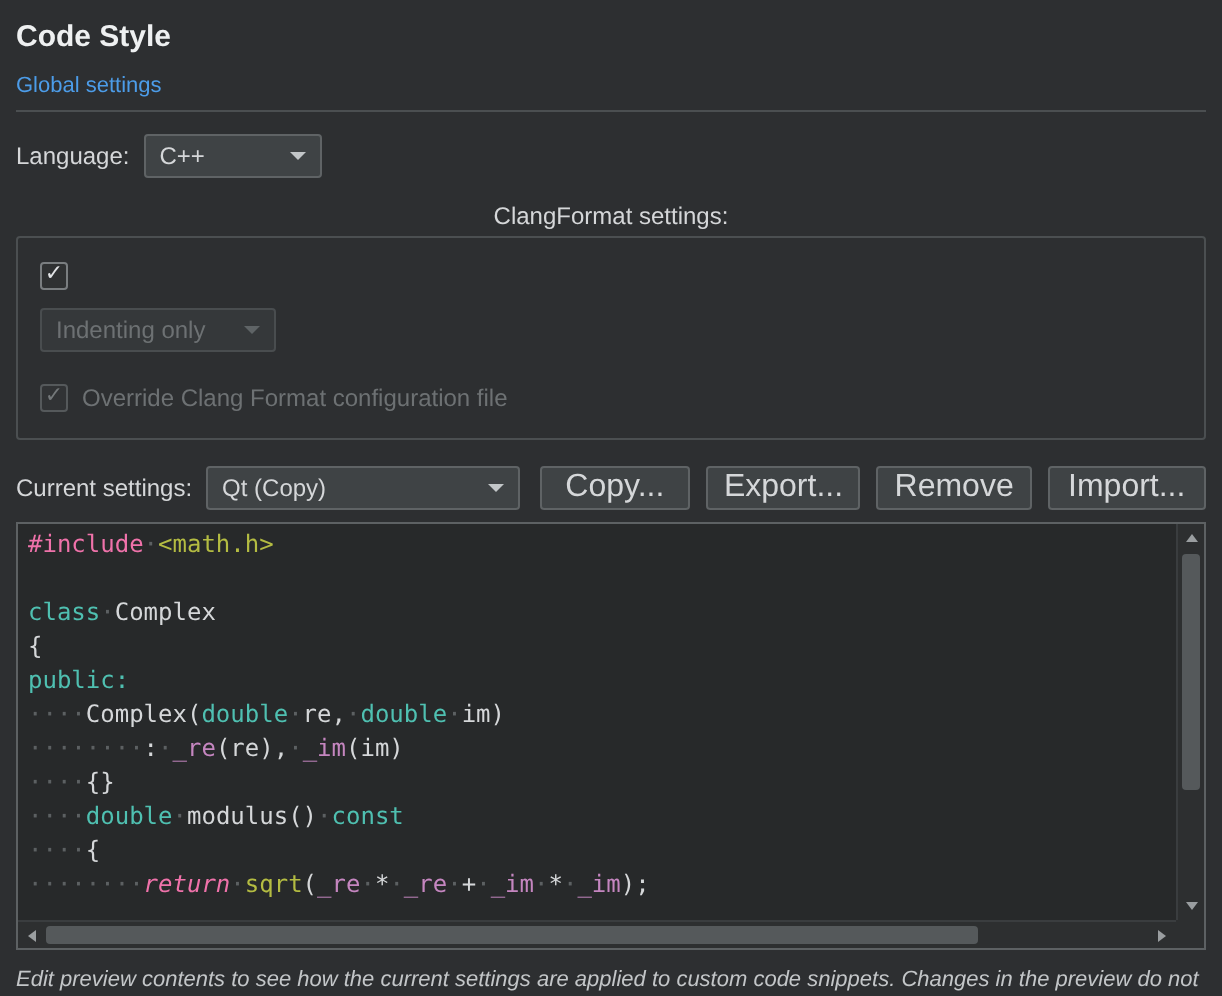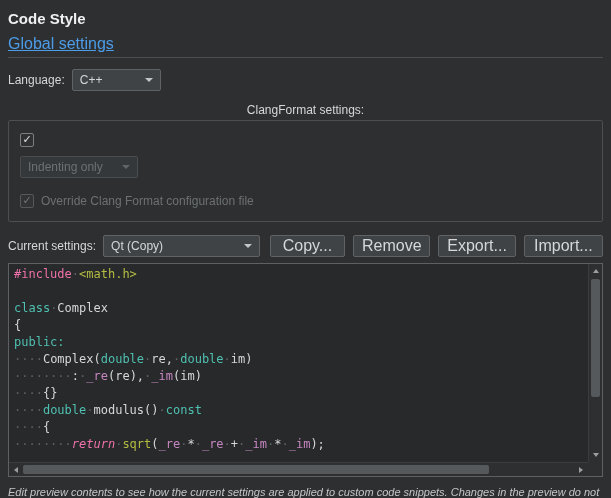--- a/index.html
+++ b/index.html
@@ -10,22 +10,22 @@
   }
   *{box-sizing:border-box; margin:0; padding:0;}
   html,body{background:#202224;}
   body{font-family:"Liberation Sans","DejaVu Sans",sans-serif;}
   .page{
     position:relative; width:611px; height:498px; overflow:hidden;
     background:var(--page-bg,#2d2f31); color:var(--text,#d5d7d9);
     padding:8px; font-size:12px;
   }
   .page-title{font-size:15px; font-weight:bold; color:#eef0f1; margin-top:2px; line-height:18px;}
-  .link{display:inline-block; margin-top:9px; font-size:16px; line-height:13px;
-        color:var(--link,#4c9ce8); text-decoration:underline; cursor:pointer;}
+  .link{display:inline-block; margin-top:9px; font-size:11px; line-height:13px;
+        color:var(--link,#4c9ce8); cursor:pointer;}
   .divider{border:0; border-top:1px solid var(--box-border,#4b4f51); margin-top:5px;}
 
   .row{display:flex; align-items:center;}
   .language-row{margin-top:11px;}
   .label{color:var(--text); white-space:nowrap;text-align:right;}
 
   .combo{
     display:inline-flex; align-items:center; justify-content:space-between;
     height:22px; background:var(--control-bg); border:1px solid var(--control-border);
     border-radius:2px; padding:0 7px; color:var(--text); cursor:default; font-size:12px;
@@ -143,22 +143,22 @@
     </div>
   </div>
 
   <div class="row current-row">
     <span class="label">Current settings:</span>
     <div class="combo combo-current">
       <span>Qt (Copy)</span>
       <span class="arrow"></span>
     </div>
     <button class="btn btn-copy">Copy...</button>
+    <button class="btn btn-export">Export...</button>
     <button class="btn btn-remove">Remove</button>
-    <button class="btn btn-export">Export...</button>
     <button class="btn btn-import">Import...</button>
   </div>
 
   <div class="editor">
     <div class="code"><div class="code-line"><span class="tok-pp">#include</span><span class="tok-ws">·</span><span class="tok-lit">&lt;math.h&gt;</span></div><div class="code-line">&nbsp;</div><div class="code-line"><span class="tok-kwi">class</span><span class="tok-ws">·</span><span class="tok-plain">Complex</span></div><div class="code-line"><span class="tok-plain">{</span></div><div class="code-line"><span class="tok-kw">public:</span></div><div class="code-line"><span class="tok-ws">····</span><span class="tok-plain">Complex(</span><span class="tok-kw">double</span><span class="tok-ws">·</span><span class="tok-plain">re,</span><span class="tok-ws">·</span><span class="tok-kw">double</span><span class="tok-ws">·</span><span class="tok-plain">im)</span></div><div class="code-line"><span class="tok-ws">········</span><span class="tok-plain">:</span><span class="tok-ws">·</span><span class="tok-mem">_re</span><span class="tok-plain">(re),</span><span class="tok-ws">·</span><span class="tok-mem">_im</span><span class="tok-plain">(im)</span></div><div class="code-line"><span class="tok-ws">····</span><span class="tok-plain">{}</span></div><div class="code-line"><span class="tok-ws">····</span><span class="tok-kw">double</span><span class="tok-ws">·</span><span class="tok-plain">modulus()</span><span class="tok-ws">·</span><span class="tok-kwi">const</span></div><div class="code-line"><span class="tok-ws">····</span><span class="tok-plain">{</span></div><div class="code-line"><span class="tok-ws">········</span><span class="tok-ppi">return</span><span class="tok-ws">·</span><span class="tok-lit">sqrt</span><span class="tok-plain">(</span><span class="tok-mem">_re</span><span class="tok-ws">·</span><span class="tok-plain">*</span><span class="tok-ws">·</span><span class="tok-mem">_re</span><span class="tok-ws">·</span><span class="tok-plain">+</span><span class="tok-ws">·</span><span class="tok-mem">_im</span><span class="tok-ws">·</span><span class="tok-plain">*</span><span class="tok-ws">·</span><span class="tok-mem">_im</span><span class="tok-plain">);</span></div></div>
 
     <div class="vscroll">
       <div class="sb-btn sb-up">
           <span class="tri-up"></span>
         </div>

